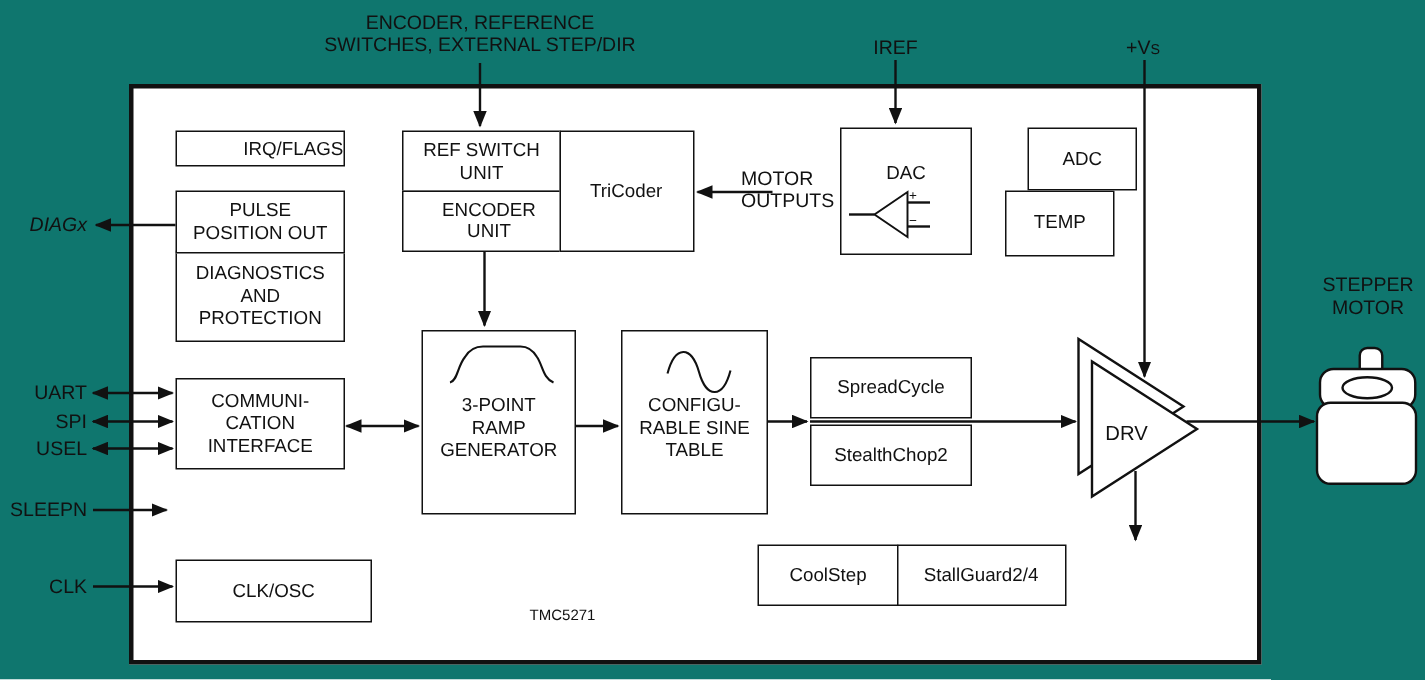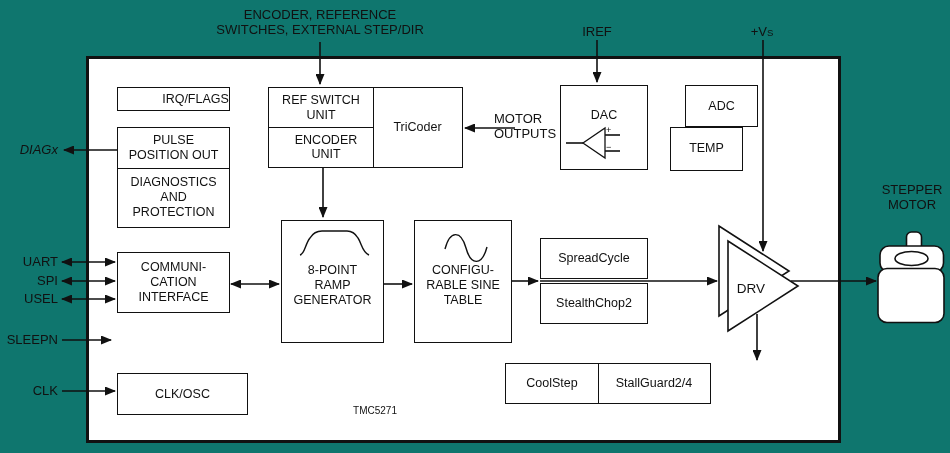--- a/index.html
+++ b/index.html
@@ -60,21 +60,21 @@
   <div class="blk" style="left:268px;top:87px;width:106px;height:41px;">REF SWITCH
 UNIT</div>
   <div class="blk" style="left:268px;top:126.5px;width:116px;height:41.5px;">ENCODER
 UNIT</div>
   <div class="blk" style="left:372.5px;top:87px;width:90px;height:81px;">TriCoder</div>
 
   <div class="blk top" style="left:560px;top:85px;width:88px;height:85px;padding-top:22px;">DAC</div>
   <div class="blk" style="left:685px;top:85px;width:73px;height:42px;">ADC</div>
   <div class="blk" style="left:670px;top:127px;width:73px;height:43.5px;">TEMP</div>
 
-  <div class="blk top" style="left:281px;top:220px;width:103px;height:123px;padding-top:42px;">8-POINT
+  <div class="blk top" style="left:281px;top:220px;width:103px;height:123px;padding-top:42px;">3-POINT
 RAMP
 GENERATOR</div>
   <div class="blk top" style="left:414px;top:220px;width:98px;height:123px;padding-top:42px;">CONFIGU-
 RABLE SINE
 TABLE</div>
 
   <div class="blk" style="left:540px;top:238px;width:108px;height:41px;">SpreadCycle</div>
   <div class="blk" style="left:540px;top:283px;width:108px;height:41px;">StealthChop2</div>
 
   <div class="blk" style="left:505px;top:363px;width:94px;height:41px;">CoolStep</div>

